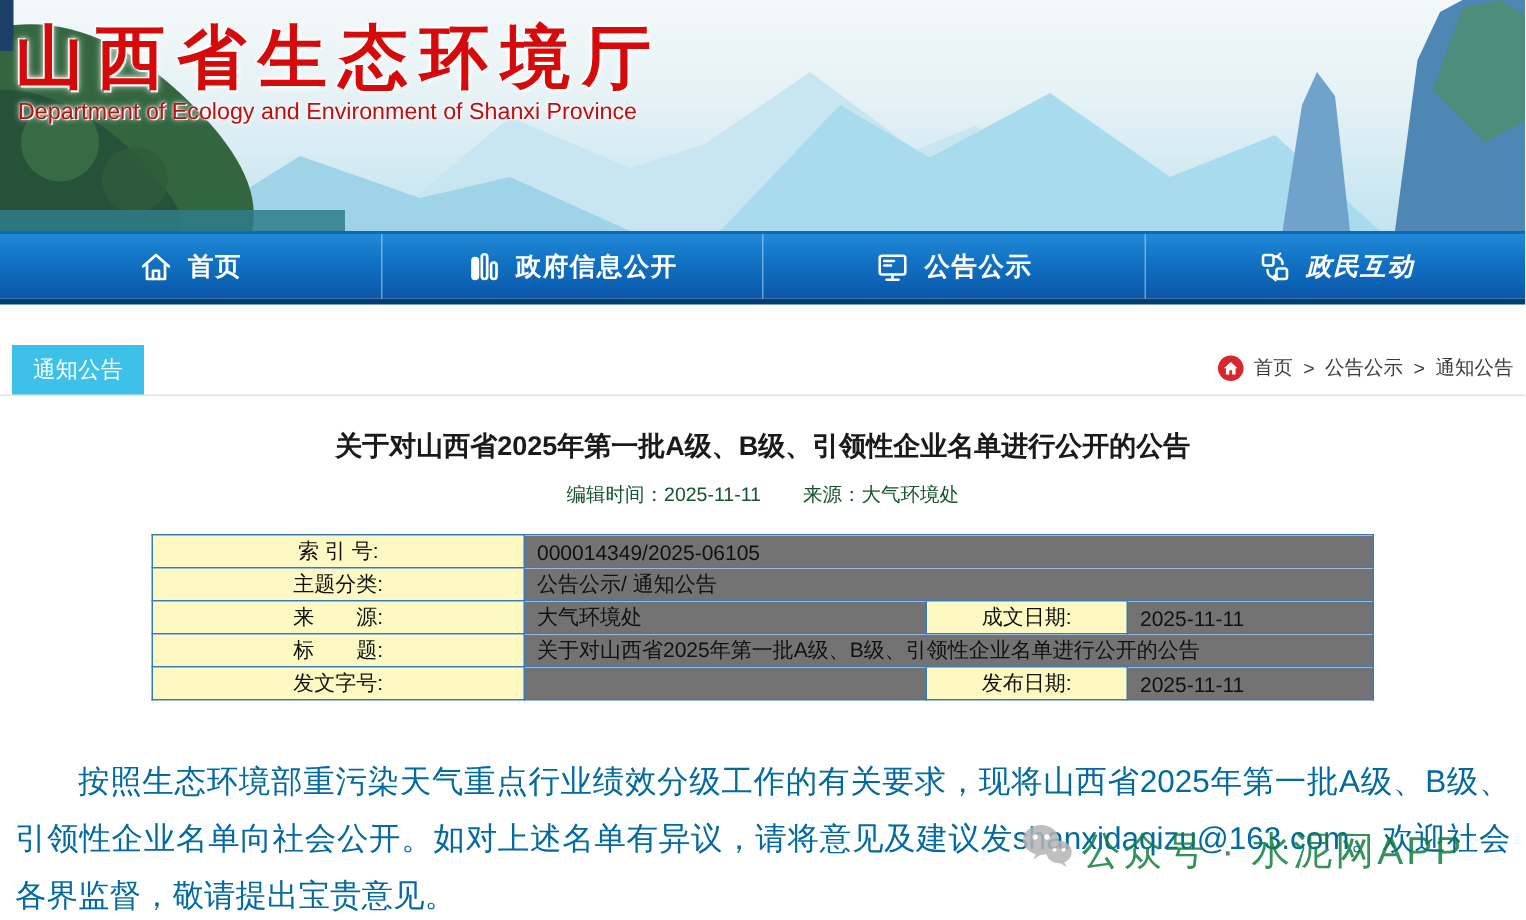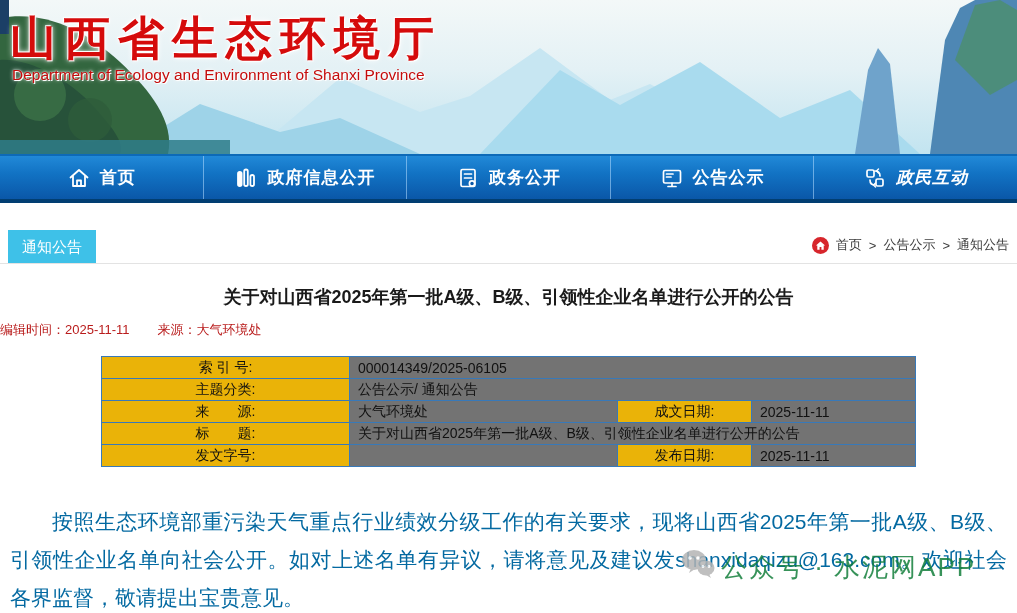--- a/index.html
+++ b/index.html
@@ -36,28 +36,28 @@
     color:#ffffff; font-size:15px; }
   .breadcrumb { display:flex; align-items:center; gap:7px; margin-right:8px; padding-bottom:9px;
     font-size:13px; color:#3c3c3c; }
   .bc-home { width:17px; height:17px; border-radius:50%; background:#d7262c; display:flex;
     align-items:center; justify-content:center; }
   .bc-link { color:#3c3c3c; text-decoration:none; }
   .bc-sep { color:#3c3c3c; }
 
   
   .article-title { margin-top:21px; text-align:center; font-size:18px; font-weight:bold; color:#1a1a1a; }
-  .article-meta { margin-top:12px; font-size:13px; color:#b91c1c; }
+  .article-meta { margin-top:12px; text-align:center; font-size:13px; color:#14532d; }
   .article-meta .gap { display:inline-block; width:28px; }
 
   
   table.info { width:814px; margin:17px auto 0 auto; border-collapse:collapse; table-layout:fixed;
     font-size:14px; color:#111; }
   table.info td { border:1px solid #3879b9; height:22px; padding:0 8px; overflow:hidden; white-space:nowrap; }
-  table.info td.lbl { background:#eab308; text-align:center; padding:0 4px; }
+  table.info td.lbl { background:#fef9c3; text-align:center; padding:0 4px; }
   table.info td.val { background:#737373; text-align:left; }
 
   
   .body-text { margin:36px 10px 0 10px; font-size:21px; line-height:38px; color:#0369a1;
     text-indent:2em; text-align:justify; }
 
   
   .watermark { position:absolute; left:681px; top:549px; display:flex; align-items:center; gap:6px;
     color:#15803d; opacity:.85; font-size:26px; letter-spacing:2px; pointer-events:none; }
 </style>
@@ -103,31 +103,20 @@
     </div>
     <div class="nav-item" data-interactable="true">
       <span class="nicon" data-interactable="false">
         <svg width="24" height="24" viewBox="0 0 24 24" fill="none" stroke="#fff" stroke-width="1.8" stroke-linecap="round">
           <rect x="4" y="6" width="3.6" height="14" rx="1.8" fill="#fff"></rect>
           <rect x="10.2" y="3.5" width="3.6" height="16.5" rx="1.8"></rect>
           <rect x="16.4" y="9" width="3.6" height="11" rx="1.8"></rect>
         </svg>
       </span>
       <span data-interactable="false">政府信息公开</span>
-    </div>
-    <div class="nav-item" data-interactable="true">
-      <span class="nicon" data-interactable="false">
-        <svg width="24" height="24" viewBox="0 0 24 24" fill="none" stroke="#fff" stroke-width="1.7" stroke-linecap="round">
-          <rect x="5" y="3.5" width="14" height="17" rx="1.5"></rect>
-          <line x1="8.5" y1="8" x2="15.5" y2="8"></line>
-            <line x1="8.5" y1="12" x2="15.5" y2="12"></line>
-          <circle cx="16" cy="17.5" r="2.6" fill="#0a57a8"></circle>
-        </svg>
-      </span>
-      <span data-interactable="false">政务公开</span>
     </div>
     <div class="nav-item" data-interactable="true">
       <span class="nicon" data-interactable="false">
         <svg width="24" height="24" viewBox="0 0 24 24" fill="none" stroke="#fff" stroke-width="1.7" stroke-linecap="round">
           <rect x="3.5" y="4.5" width="17" height="12.5" rx="1.5"></rect>
           <line x1="6.5" y1="8" x2="13" y2="8"></line>
             <line x1="6.5" y1="11" x2="11" y2="11"></line>
           <line x1="12" y1="17" x2="12" y2="20"></line>
             <line x1="8" y1="20.5" x2="16" y2="20.5"></line>
         </svg>

